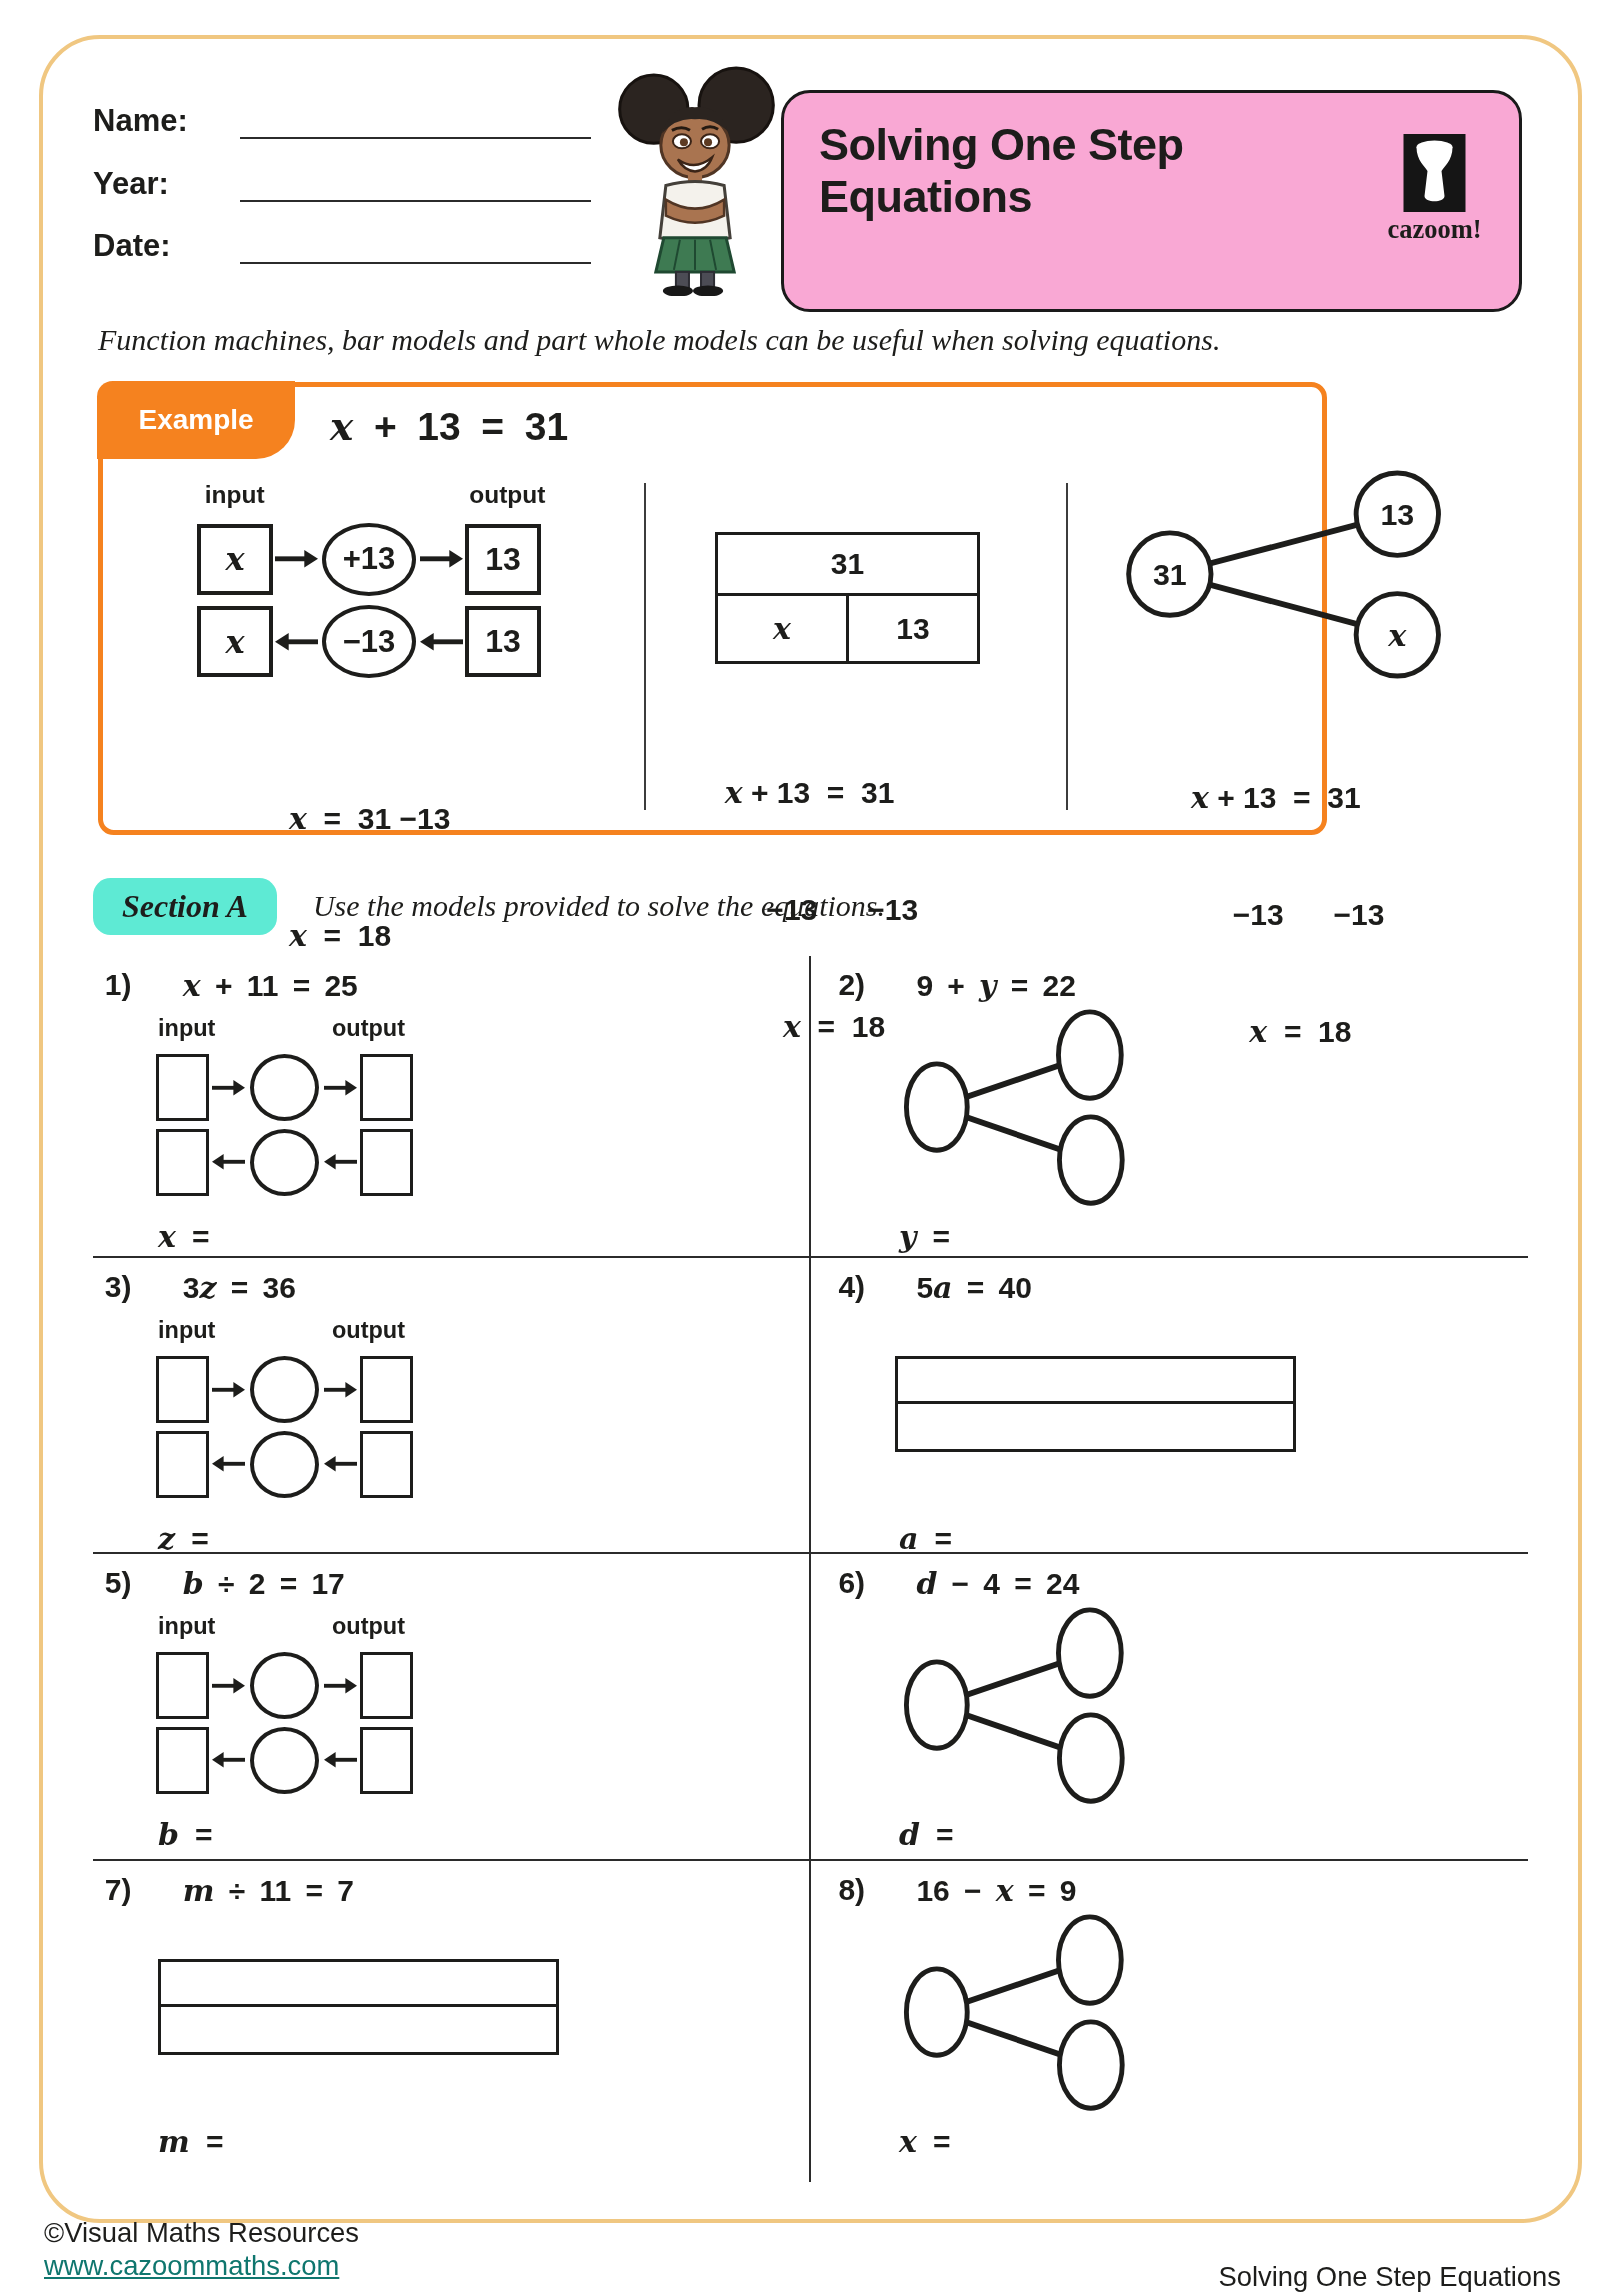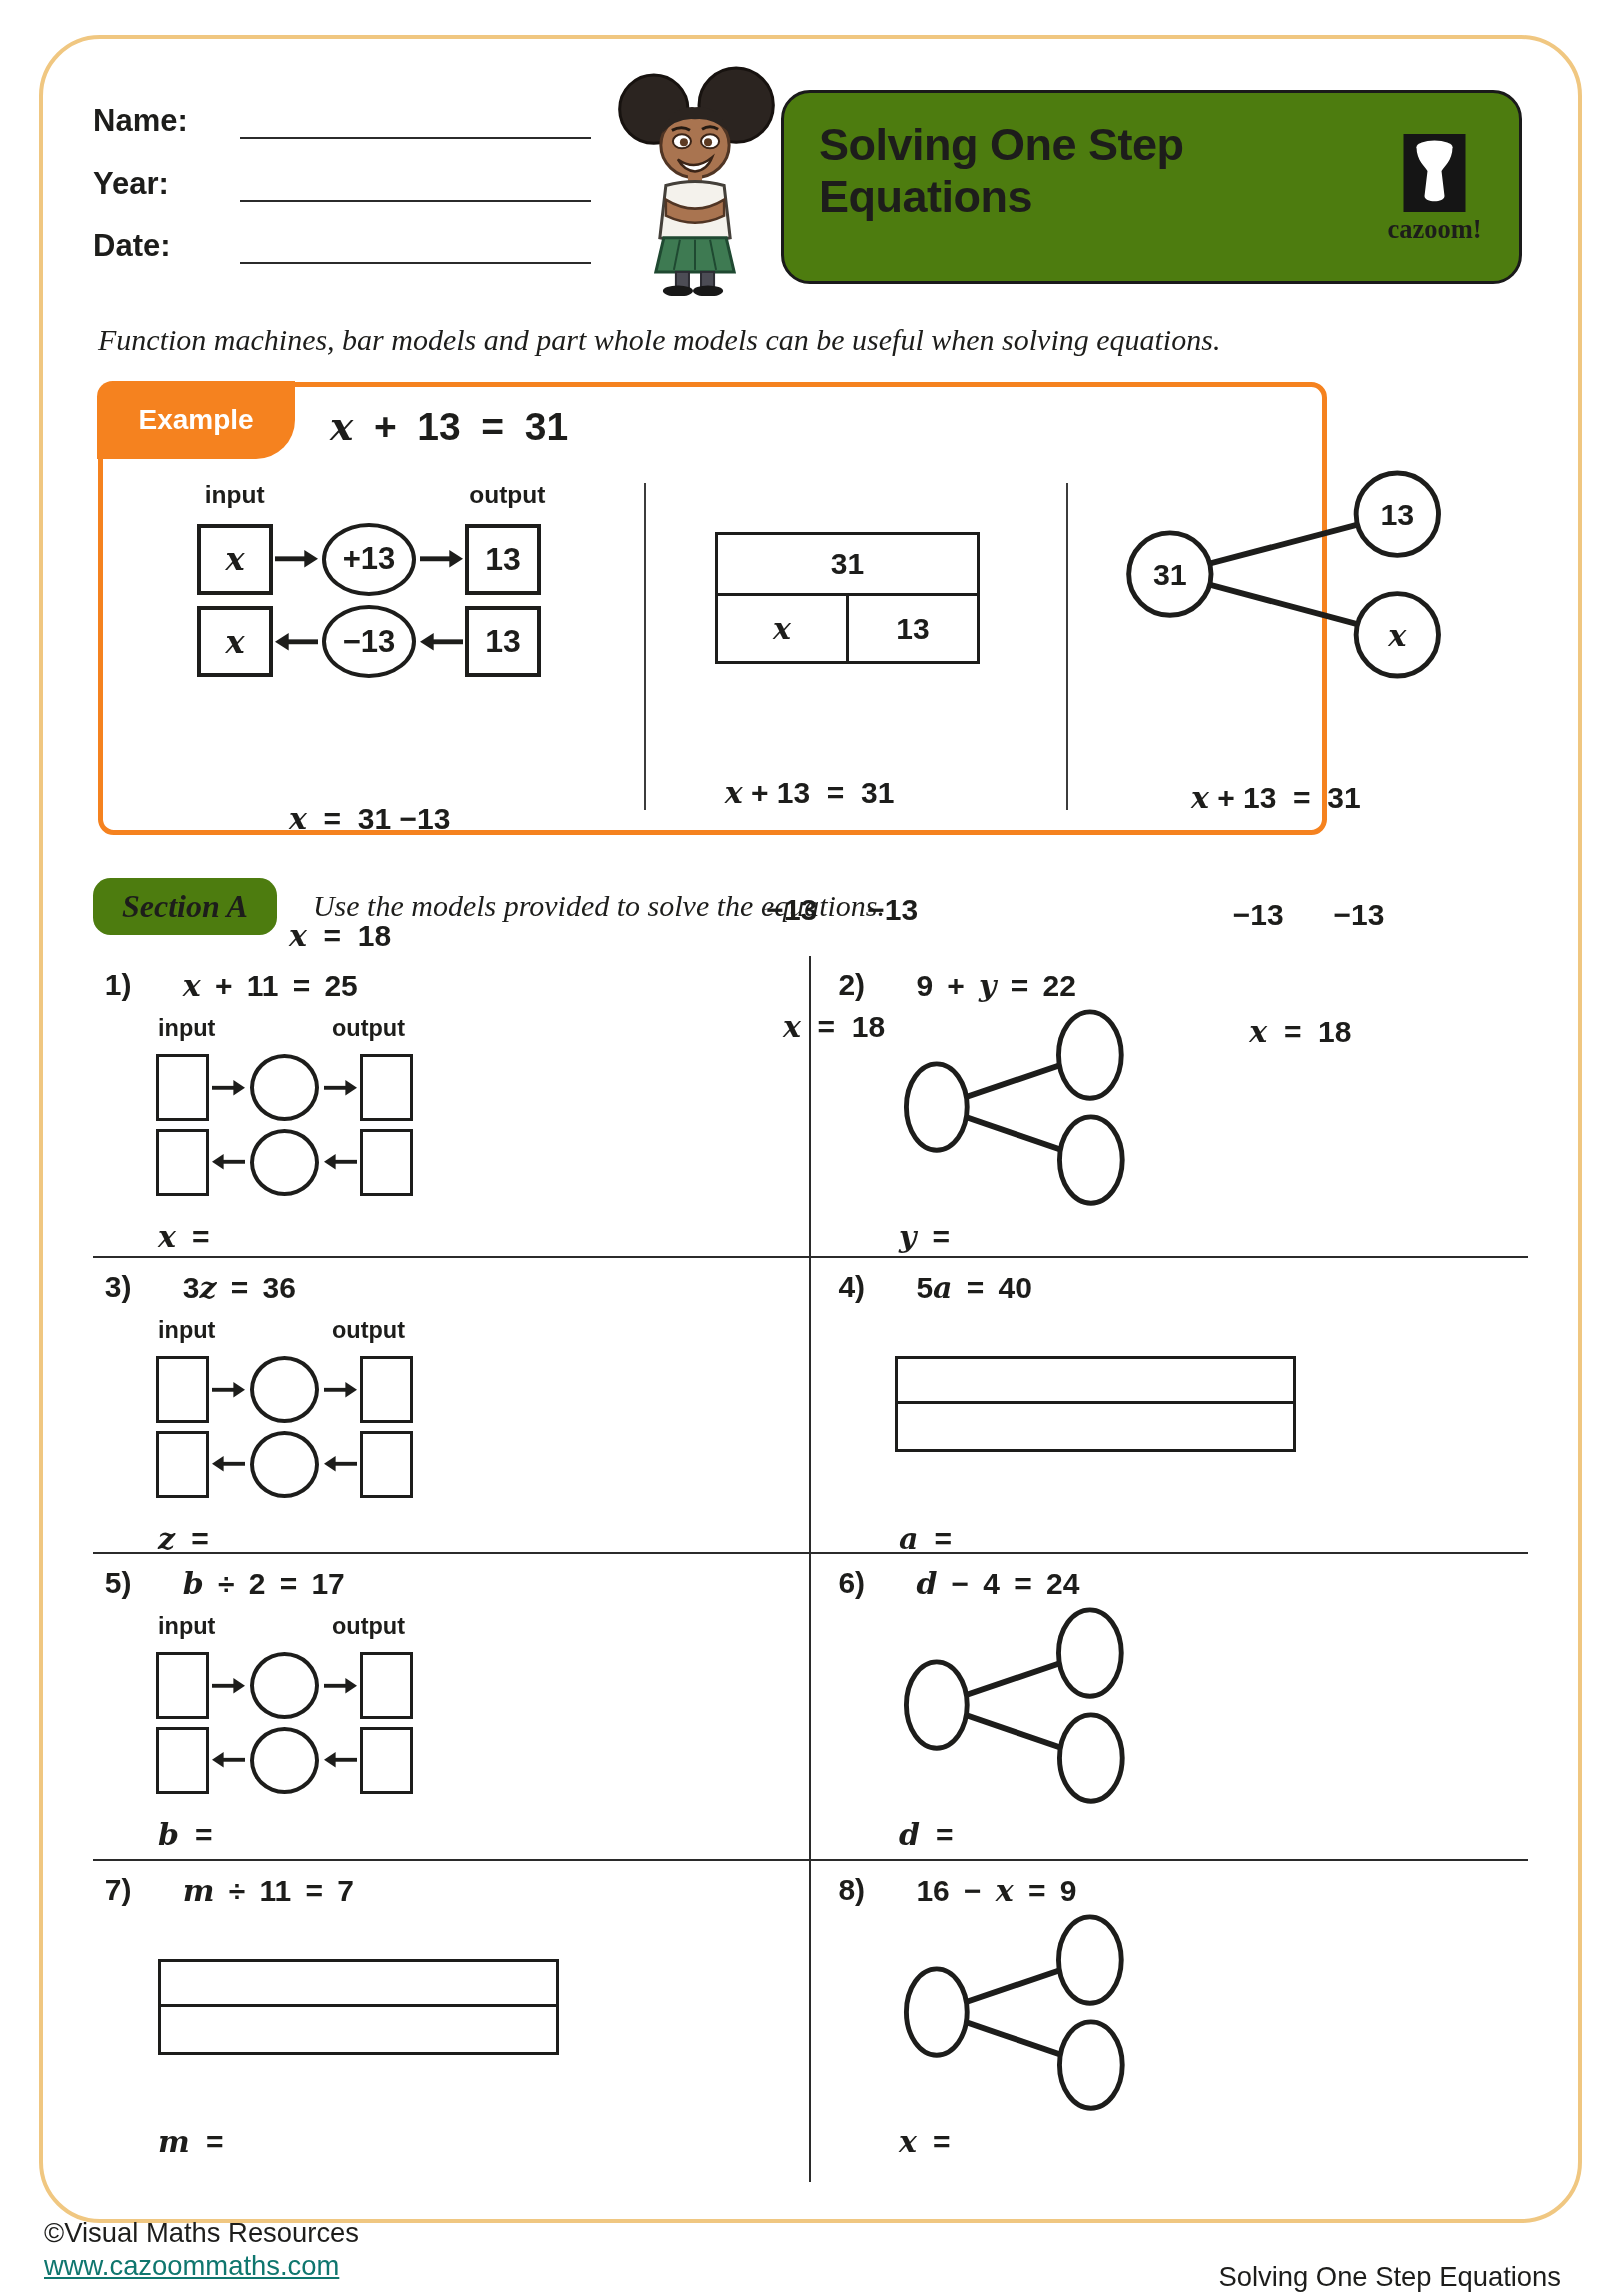--- a/index.html
+++ b/index.html
@@ -14,22 +14,22 @@
   
   .fields{position:absolute;left:93px;top:100px;}
   .field-row{display:flex;align-items:flex-end;height:39px;margin-bottom:23.5px;}
   .field-label{width:147px;font-size:31px;font-weight:bold;}
   .field-line{width:351px;height:33px;border-bottom:2.9px solid #2b2b2b;}
 
   
   .girl{position:absolute;left:600px;top:65px;width:194px;height:231px;}
 
   
-  .title-box{position:absolute;left:781px;top:90px;width:741px;height:194px;
-    background:#4d7c0f;border:3.9px solid #1a1a1a;border-radius:29px;}
+  .title-box{position:absolute;left:781px;top:90px;width:741px;height:222px;
+    background:#f9a8d4;border:3.9px solid #1a1a1a;border-radius:29px;}
   .title-text{position:absolute;left:35px;top:25.5px;font-size:45px;font-weight:bold;
     line-height:52px;letter-spacing:-0.5px;}
   .logo{position:absolute;right:25.5px;top:41px;width:118px;text-align:center;}
   .logo svg{width:63px;height:78px;display:block;margin:0 auto;}
   .logo-text{font-family:"Liberation Serif",serif;font-weight:bold;font-size:26.5px;margin-top:2px;}
 
   
   .intro{position:absolute;left:98px;top:323px;font-family:"Liberation Serif",serif;
     font-style:italic;font-size:30px;}
 
@@ -69,21 +69,21 @@
   
   .ex-pw{position:absolute;left:1008px;top:78px;width:402px;}
   .ex-pw svg{display:block;}
   .ex-pw .ex-working{margin:13.7px 0 0 80px;}
   svg text.pw-t{font-family:"Liberation Sans",sans-serif;font-weight:bold;font-size:31px;
     text-anchor:middle;dominant-baseline:central;fill:#1d1d1b;}
   svg text.pw-var{font-family:"DejaVu Serif",serif;font-style:italic;}
 
   
   .section-head{position:absolute;left:93px;top:878px;display:flex;align-items:center;}
-  .section-label{background:#4d7c0f;border-radius:17.6px;padding:9.8px 29px;
+  .section-label{background:#5eead4;border-radius:17.6px;padding:9.8px 29px;
     font-family:"Liberation Serif",serif;font-style:italic;font-weight:bold;font-size:32px;}
   .section-instruction{margin-left:36px;font-family:Liberation Serif, serif;font-style:italic;font-size:30px;}
 
   
   .problems{position:absolute;left:93px;top:956px;width:1436px;display:grid;
     grid-template-columns:718px 717px;grid-template-rows:302px 296px 307px 321px;}
   .cell{position:relative;}
   .cell.left{border-right:2.9px solid #2b2b2b;}
   .cell.rb{border-bottom:2.9px solid #2b2b2b;}
   .p-head{position:absolute;left:11.8px;top:11.8px;display:flex;font-size:30px;font-weight:bold;}

